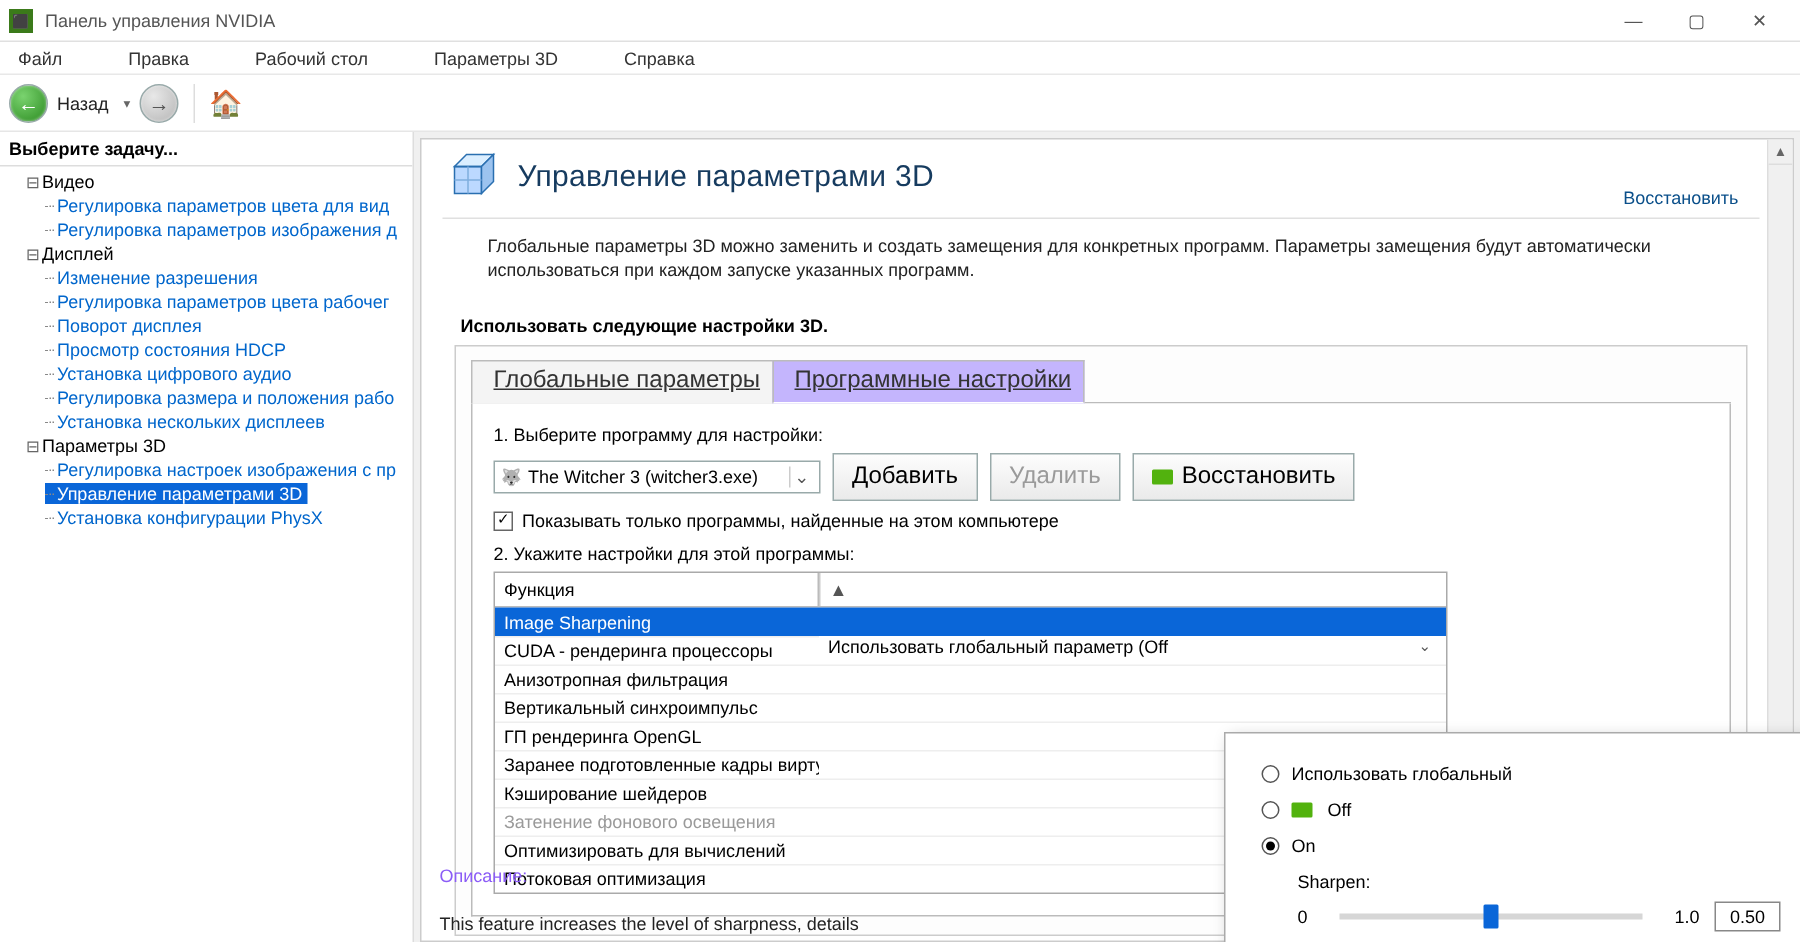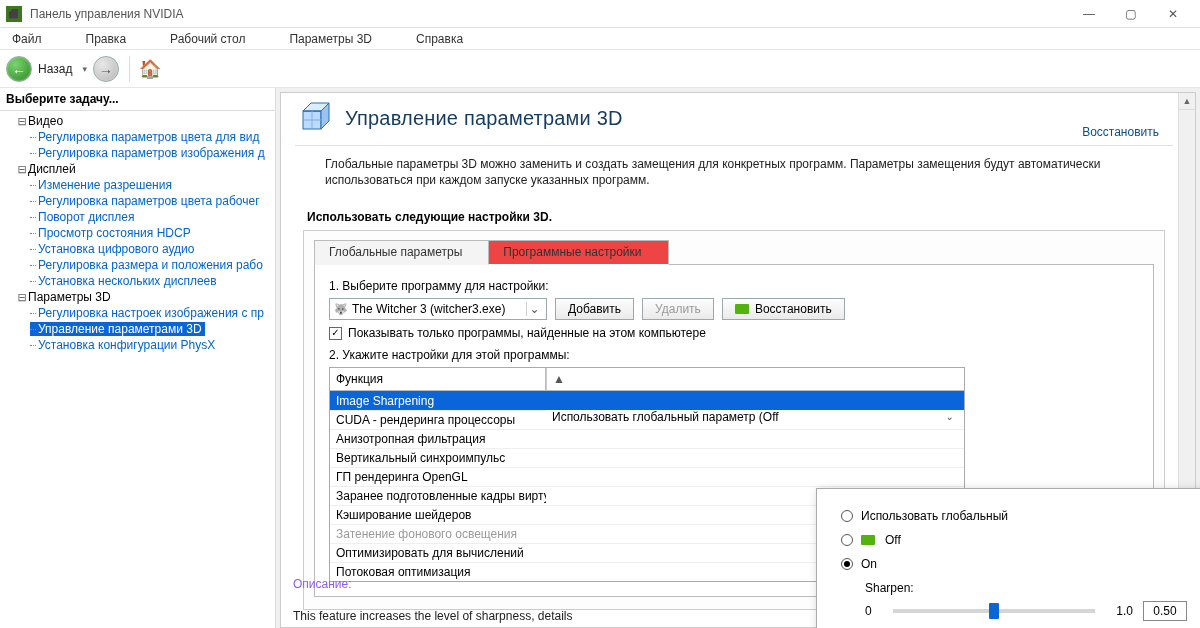--- a/index.html
+++ b/index.html
@@ -101,29 +101,29 @@
   .page-title { font-size:20px; color:#163b5f; font-weight:normal; letter-spacing:.2px;}
   .restore-link { position:absolute; right:14px; bottom:6px; color:#0a4f8a; font-size:12px;}
   .page-desc { padding:10px 8px 10px 30px; color:#222; line-height:1.35; font-size:12px;}
   .settings-group {
     margin: 6px 8px 8px 8px;
     background:#fff;
   }
   .settings-group-title { font-weight:bold; padding:6px 4px;}
   .settings-inner { border:1px solid #ccc; background:#fdfdfd; padding:8px 10px 12px 10px;}
   .tabs-row { display:flex; border-bottom:1px solid #bbb;}
-  .tab { padding:4px 26px 5px 14px; border:1px solid #bbb; border-bottom:none; background:#f4f4f4; position:relative; top:1px; margin-right:-1px; font-size:12px; color:#333;}
-  .tab.active { background:#ef4444; border-bottom:1px solid #fff;}
+  .tab { padding:4px 8px 5px 14px; border:1px solid #bbb; border-bottom:none; background:#f4f4f4; position:relative; top:1px; margin-right:-1px; font-size:16px; color:#333;text-decoration:underline;}
+  .tab.active { background:#c4b5fd; border-bottom:1px solid #fff;}
   .tab-panel { border:1px solid #bbb; border-top:none; padding:10px 14px 14px 14px; background:#fff;}
   .step-label { font-size:12px; margin:4px 0 5px 0;}
   .ctrl-row { display:flex; align-items:center; gap:8px; margin-bottom:6px;}
   .combo { display:flex; align-items:center; border:1px solid #9aa; height:22px; width:218px; background:#fff; padding:0 4px; font-size:12px;}
   .combo .prog-icon{ width:14px;height:14px;margin-right:4px;display:flex;align-items:center;justify-content:center;font-size:11px;}
   .combo .dd { margin-left:auto; width:16px; text-align:center; border-left:1px solid #ccc; color:#555;}
-  .btn { height:22px; padding:0 12px; border:1px solid #9aa; background:linear-gradient(#fdfdfd,#eaeaea); font-size:12px; display:flex;align-items:center;gap:4px;}
+  .btn { height:32px; padding:0 12px; border:1px solid #9aa; background:linear-gradient(#fdfdfd,#eaeaea); font-size:16px; display:flex;align-items:center;gap:4px;}
   .btn.disabled { color:#9a9a9a; }
   .nv-badge { width:14px;height:10px;background:#52b20e;display:inline-block;border-radius:1px;margin-right:2px;}
   .chk-row { display:flex; align-items:center; gap:6px; font-size:12px; margin-bottom:8px;}
   .chk { width:13px;height:13px; border:1px solid #666; display:flex;align-items:center;justify-content:center; font-size:10px; line-height:1;}
   
   .settings-table { border:1px solid #aaa; width:636px;}
   .settings-table .thead { display:flex; background:#fff; border-bottom:1px solid #bbb;}
   .settings-table .th { padding:4px 6px; font-size:12px;}
   .col-func { width:216px; border-right:1px solid #bbb;}
   .col-param { flex:1;}

